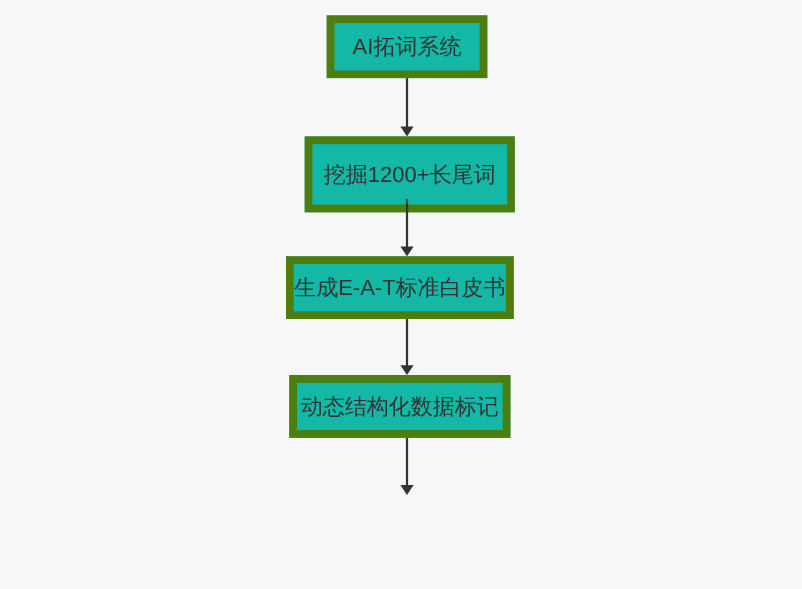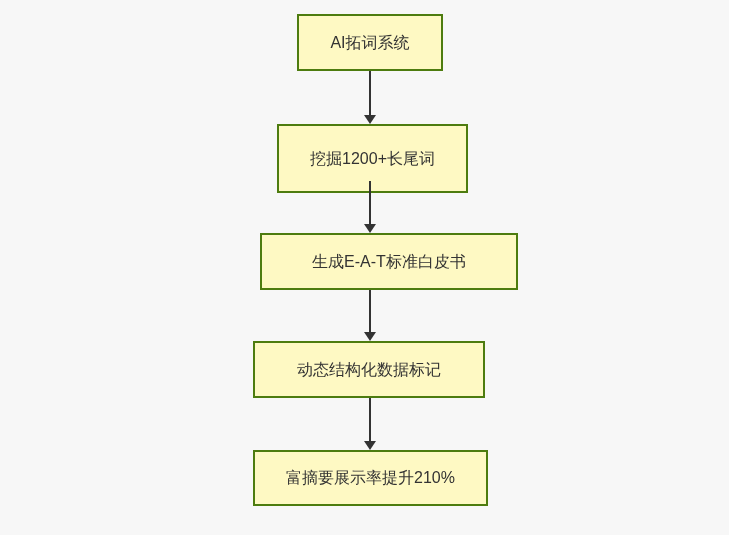--- a/index.html
+++ b/index.html
@@ -11,27 +11,27 @@
   .canvas {
     position: relative;
     width: 729px;
     height: 535px;
     background: #f7f7f7;
     overflow: hidden;
   }
   .node {
     position: absolute;
     box-sizing: border-box;
-    background: #fef9c3;
-    border: 2px solid #4d7c0f;
+    background: #14b8a6;
+    border: 7px solid #4d7c0f;
     display: flex;
     align-items: center;
     justify-content: center;
     color: #333333;
-    font-size: 16px;
+    font-size: 20px;
     line-height: 1.2;
     white-space: nowrap;
   }
   .edge {
     position: absolute;
     width: 12px;
   }
   .edge-line {
     position: absolute;
     left: 5px;
@@ -46,22 +46,22 @@
     bottom: 0;
     width: 0;
     height: 0;
     border-left: 6px solid transparent;
     border-right: 6px solid transparent;
     border-top: 9px solid #333333;
   }
   
   #node-0 { left: 297px; top: 14px;  width: 146px; height: 57px; }
   #node-1 { left: 277px; top: 124px; width: 191px; height: 69px; }
-  #node-2 { left: 260px; top: 233px; width: 258px; height: 57px; }
-  #node-3 { left: 253px; top: 341px; width: 232px; height: 57px; }
+  #node-2 { left: 260px; top: 233px; width: 207px; height: 57px; }
+  #node-3 { left: 263px; top: 341px; width: 201px; height: 57px; }
   #node-4 { left: 253px; top: 450px; width: 235px; height: 56px; }
   
   #edge-0 { left: 364px; top: 71px;  height: 53px; }
   #edge-1 { left: 364px; top: 181px; height: 52px; }
   #edge-2 { left: 364px; top: 290px; height: 51px; }
   #edge-3 { left: 364px; top: 398px; height: 52px; }
 </style>
 </head>
 <body>
 
@@ -96,17 +96,14 @@
 
   <div class="node" id="node-3">
     <span>动态结构化数据标记</span>
   </div>
 
   <div class="edge" id="edge-3">
     <div class="edge-line"></div>
     <div class="edge-head"></div>
   </div>
 
-  <div class="node" id="node-4">
-    <span>富摘要展示率提升210%</span>
-  </div>
 
 </div>
 
 </body></html>

